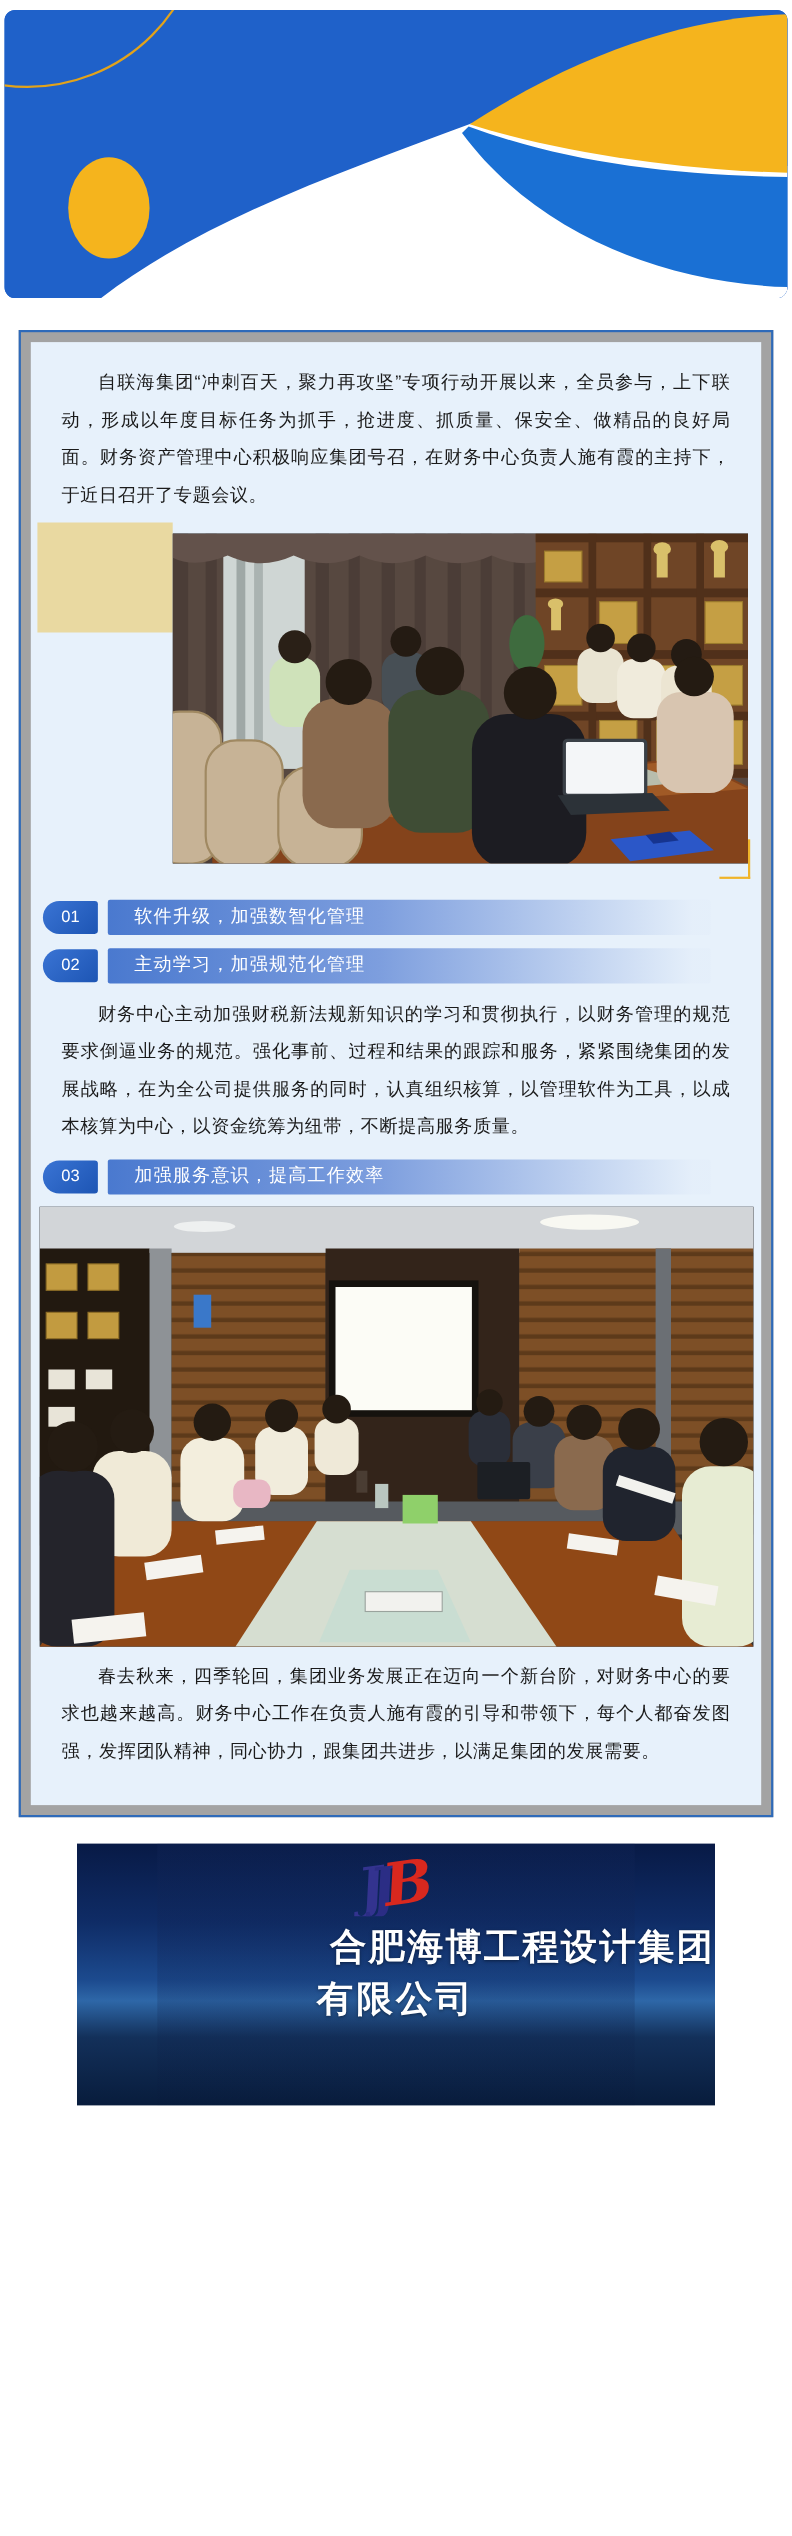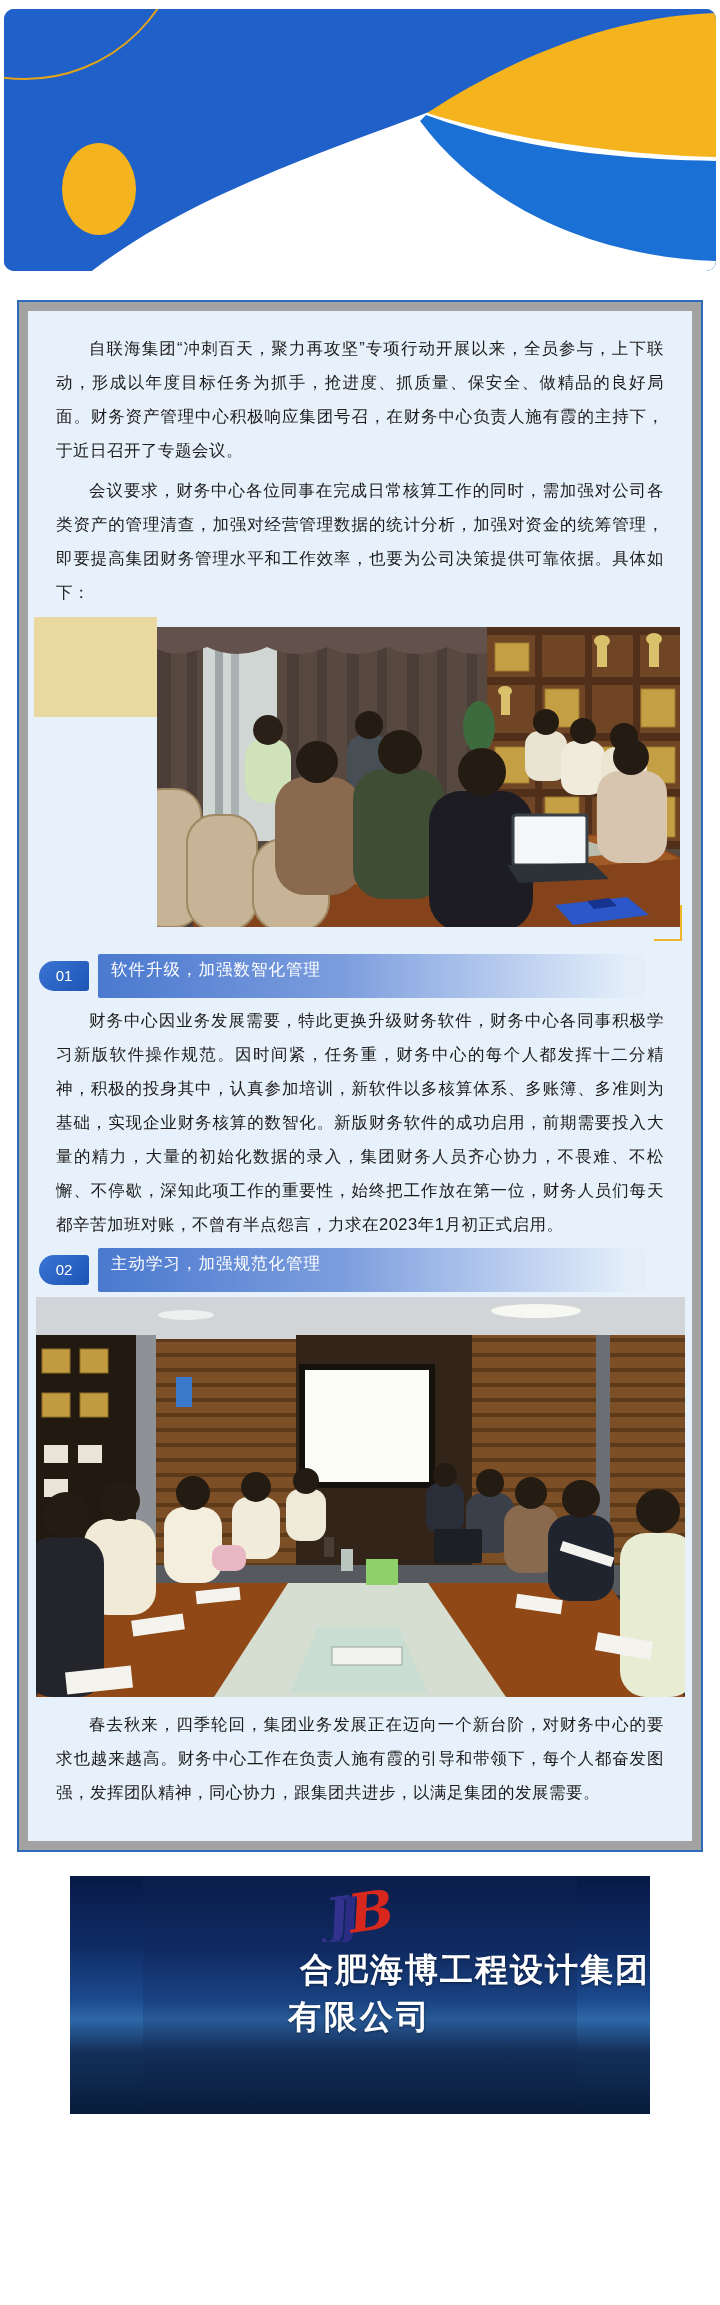--- a/index.html
+++ b/index.html
@@ -22,22 +22,22 @@
   .photo{background:#333;overflow:hidden;}
   .photo svg{display:block;width:100%;height:100%;}
   .photo1{position:absolute;left:129px;top:10px;width:523px;height:300px;}
   .corner-accent{position:absolute;left:626px;top:288px;width:26px;height:34px;
                  border-right:2px solid #f0b429;border-bottom:2px solid #f0b429;}
 
   
   .sec{display:flex;align-items:center;margin:14px 46px 12px 11px;height:30px;}
   .sec-badge{width:50px;height:30px;line-height:30px;text-align:center;color:#fff;font-size:15px;
              background:linear-gradient(135deg,#3a74d4,#1d55b4);border-radius:15px 3px 3px 15px;flex:0 0 auto;}
-  .sec-bar{flex:1;margin-left:9px;height:44px;line-height:30px;color:#fff;font-size:16.5px;font-weight:500;
-           padding-left:13px;letter-spacing:1px;border-radius:2px;
+  .sec-bar{flex:1;margin-left:9px;height:32px;line-height:30px;color:#fff;font-size:16.5px;font-weight:500;
+           padding-left:24px;letter-spacing:1px;border-radius:2px;
            background:linear-gradient(90deg,#4a79cf 0%,#7d9ede 45%,rgba(214,226,245,0.15) 97%);}
 
   
   .photo2{display:block;width:649px;height:400px;margin:4px auto 10px auto;}
 
   
   .banner{position:relative;width:580px;height:238px;margin:24px auto 36px auto;overflow:hidden;
           background:linear-gradient(180deg,#081a46 0%,#0f2c66 30%,#1c4a8e 52%,#2e67a8 60%,#13305a 74%,#081c3c 100%);}
   .banner-panel{position:absolute;left:73px;top:0;width:434px;height:100%;
                 background:linear-gradient(180deg,rgba(18,38,88,.30),rgba(8,22,56,.12));}
@@ -64,21 +64,20 @@
 
       <path d="M423 104 C540 28 640 6 712 4 L712 148 C618 146 505 130 423 104 Z" fill="#f5b41d"></path>
       <ellipse cx="95" cy="180" rx="37" ry="46" fill="#f5b41d"></ellipse>
     </svg>
   </div>
 
   <div class="article-box">
     <div class="article-inner">
 
       <p class="para">自联海集团“冲刺百天，聚力再攻坚”专项行动开展以来，全员参与，上下联动，形成以年度目标任务为抓手，抢进度、抓质量、保安全、做精品的良好局面。财务资产管理中心积极响应集团号召，在财务中心负责人施有霞的主持下，于近日召开了专题会议。</p>
-      <p class="para">会议要求，财务中心各位同事在完成日常核算工作的同时，需加强对公司各类资产的管理清查，加强对经营管理数据的统计分析，加强对资金的统筹管理，即要提高集团财务管理水平和工作效率，也要为公司决策提供可靠依据。具体如下：</p>
 
       <div class="photo1-wrap">
         <div class="beige-accent"></div>
         <div class="photo photo1" title="财务中心专题会议现场照片一">
           <svg viewBox="0 0 523 300" preserveAspectRatio="none">
             <rect width="523" height="300" fill="#574840"></rect>
             <g fill="#4b3d37">
               <rect x="0" y="0" width="14" height="300"></rect>
                 <rect x="30" y="0" width="10" height="300"></rect>
               <rect x="130" y="0" width="12" height="230"></rect>
@@ -169,27 +168,31 @@
             <polygon points="430,274 452,271 460,279 437,282" fill="#16348f"></polygon>
           </svg>
         </div>
         <div class="corner-accent"></div>
       </div>
 
       <div class="sec">
         <div class="sec-badge">01</div>
         <div class="sec-bar">软件升级，加强数智化管理</div>
       </div>
-      <p class="para">财务中心因业务发展需要，特此更换升级财务软件，财务中心各同事积极学习新版软件操作规范。因时间紧，任务重，财务中心的每个人都发挥十二分精神，积极的投身其中，认真参加培训，新软件以多核算体系、多账簿、多准则为基础，实现企业财务核算的数智化。新版财务软件的成功启用，前期需要投入大量的精力，大量的初始化数据的录入，集团财务人员齐心协力，不畏难、不松懈、不停歇，深知此项工作的重要性，始终把工作放在第一位，财务人员们每天都辛苦加班对账，不曾有半点怨言，力求在2023年1月初正式启用。</p>
 
       <div class="sec">
         <div class="sec-badge">02</div>
         <div class="sec-bar">主动学习，加强规范化管理</div>
       </div>
-
+      <p class="para">财务中心主动加强财税新法规新知识的学习和贯彻执行，以财务管理的规范要求倒逼业务的规范。强化事前、过程和结果的跟踪和服务，紧紧围绕集团的发展战略，在为全公司提供服务的同时，认真组织核算，以管理软件为工具，以成本核算为中心，以资金统筹为纽带，不断提高服务质量。</p>
+
+      <div class="sec">
+        <div class="sec-badge">03</div>
+        <div class="sec-bar">加强服务意识，提高工作效率</div>
+      </div>
 
       <div class="photo photo2" title="财务中心专题会议现场照片二">
         <svg viewBox="0 0 649 400" preserveAspectRatio="none">
           <defs>
             <pattern id="blinds" width="20" height="15" patternUnits="userSpaceOnUse">
               <rect width="20" height="15" fill="#7d4f26"></rect>
               <rect width="20" height="4" y="11" fill="#5d3a1a"></rect>
             </pattern>
           </defs>
           <rect width="649" height="42" fill="#d2d5d8"></rect>

